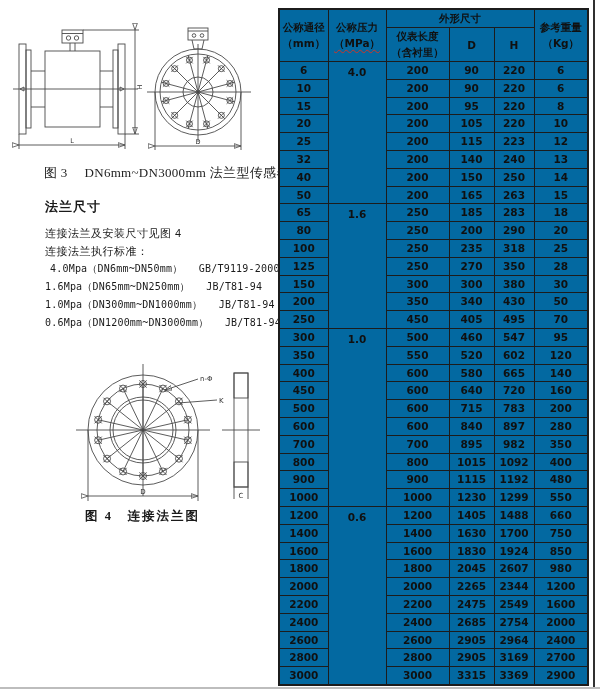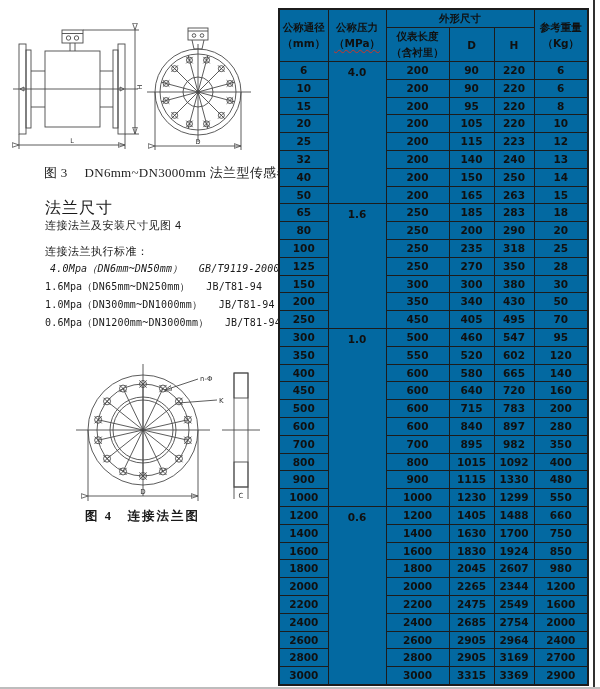--- a/index.html
+++ b/index.html
@@ -4,21 +4,21 @@
 <style>
   html,body{margin:0;padding:0;background:#fff;}
   .page{position:relative;width:600px;height:689px;background:#ffffff;overflow:hidden;
         font-family:"Liberation Sans",sans-serif;color:#1a1a1a;}
   svg{position:absolute;overflow:visible;}
   svg line, svg rect, svg circle, svg path, svg polyline{stroke:#4a4a4a;fill:none;stroke-width:0.9;}
   svg text{fill:#333;font-family:"DejaVu Sans",sans-serif;stroke:none;}
   .txt{position:absolute;white-space:nowrap;}
   .fig-caption{font-size:13px;letter-spacing:.3px;color:#222;
                font-family:"Liberation Serif",serif;}
-  .flange-title{font-size:16px;font-weight:normal;letter-spacing:1px;}
+  .flange-title{font-size:13px;font-weight:bold;letter-spacing:1px;}
   .bodyline{font-size:11px;letter-spacing:.5px;}
   .stdline{font-size:10px;font-family:"DejaVu Sans Mono",monospace;letter-spacing:.2px;}
   .fig4-caption{font-size:12.5px;font-weight:bold;letter-spacing:2px;
                 font-family:"Liberation Serif",serif;}
 
   
   table.dimtable{position:absolute;left:278px;top:8px;border-collapse:collapse;
         table-layout:fixed;background:#0369a1;border:2px solid #1c1c1c;}
   .dimtable th,.dimtable td{border:1px solid #1c1c1c;text-align:center;vertical-align:middle;
         padding:0;font-weight:bold;color:#101010;
@@ -149,25 +149,25 @@
     <line x1="9" y1="64" x2="9" y2="122" stroke-width="0.7"></line>
     <line x1="95" y1="64" x2="95" y2="122" stroke-width="0.7"></line>
     <line x1="9" y1="118" x2="95" y2="118" marker-start="url(#arr)" marker-end="url(#arr)" stroke-width="0.7"></line>
     <text x="52" y="116" font-size="6.5" text-anchor="middle">D</text>
   </svg>
 
   <div class="txt fig-caption" style="left:44px;top:164px;">图 3　 DN6mm~DN3000mm 法兰型传感器外形图</div>
 
   <div class="txt flange-title" style="left:45px;top:198px;">法兰尺寸</div>
 
-  <div class="txt bodyline" style="left:45px;top:218px;">连接法兰及安装尺寸见图 4</div>
+  <div class="txt bodyline" style="left:45px;top:226px;">连接法兰及安装尺寸见图 4</div>
 
   <div class="txt bodyline" style="left:45px;top:244px;">连接法兰执行标准：</div>
 
-  <div class="txt stdline" style="left:50px;top:262px;font-style:italic;">4.0Mpa（DN6mm~DN50mm）　 GB/T9119-2000</div>
+  <div class="txt stdline" style="left:50px;top:262px;">4.0Mpa（DN6mm~DN50mm）　 GB/T9119-2000</div>
   <div class="txt stdline" style="left:45px;top:280px;">1.6Mpa（DN65mm~DN250mm）　 JB/T81-94</div>
   <div class="txt stdline" style="left:45px;top:298px;text-align:right;">1.0Mpa（DN300mm~DN1000mm）　 JB/T81-94</div>
   <div class="txt stdline" style="left:45px;top:316px;">0.6Mpa（DN1200mm~DN3000mm）　 JB/T81-94</div>
 
   <svg style="left:52px;top:363px;" width="215" height="142" viewBox="0 0 215 142">
     <defs>
       <pattern id="hatch" width="4" height="4" patternUnits="userSpaceOnUse" patternTransform="rotate(45)">
         <line x1="0" y1="0" x2="0" y2="4" stroke="#555" stroke-width="1"></line>
       </pattern>
     </defs>
@@ -457,21 +457,21 @@
           <td class="cell-dn">800</td>
           <td>800</td>
           <td>1015</td>
           <td>1092</td>
           <td>400</td>
         </tr>
         <tr>
           <td class="cell-dn">900</td>
           <td>900</td>
           <td>1115</td>
-          <td>1330</td>
+          <td>1192</td>
           <td>480</td>
         </tr>
         <tr>
           <td class="cell-dn">1000</td>
           <td>1000</td>
           <td>1230</td>
           <td>1299</td>
           <td>550</td>
         </tr>
         <tr>

